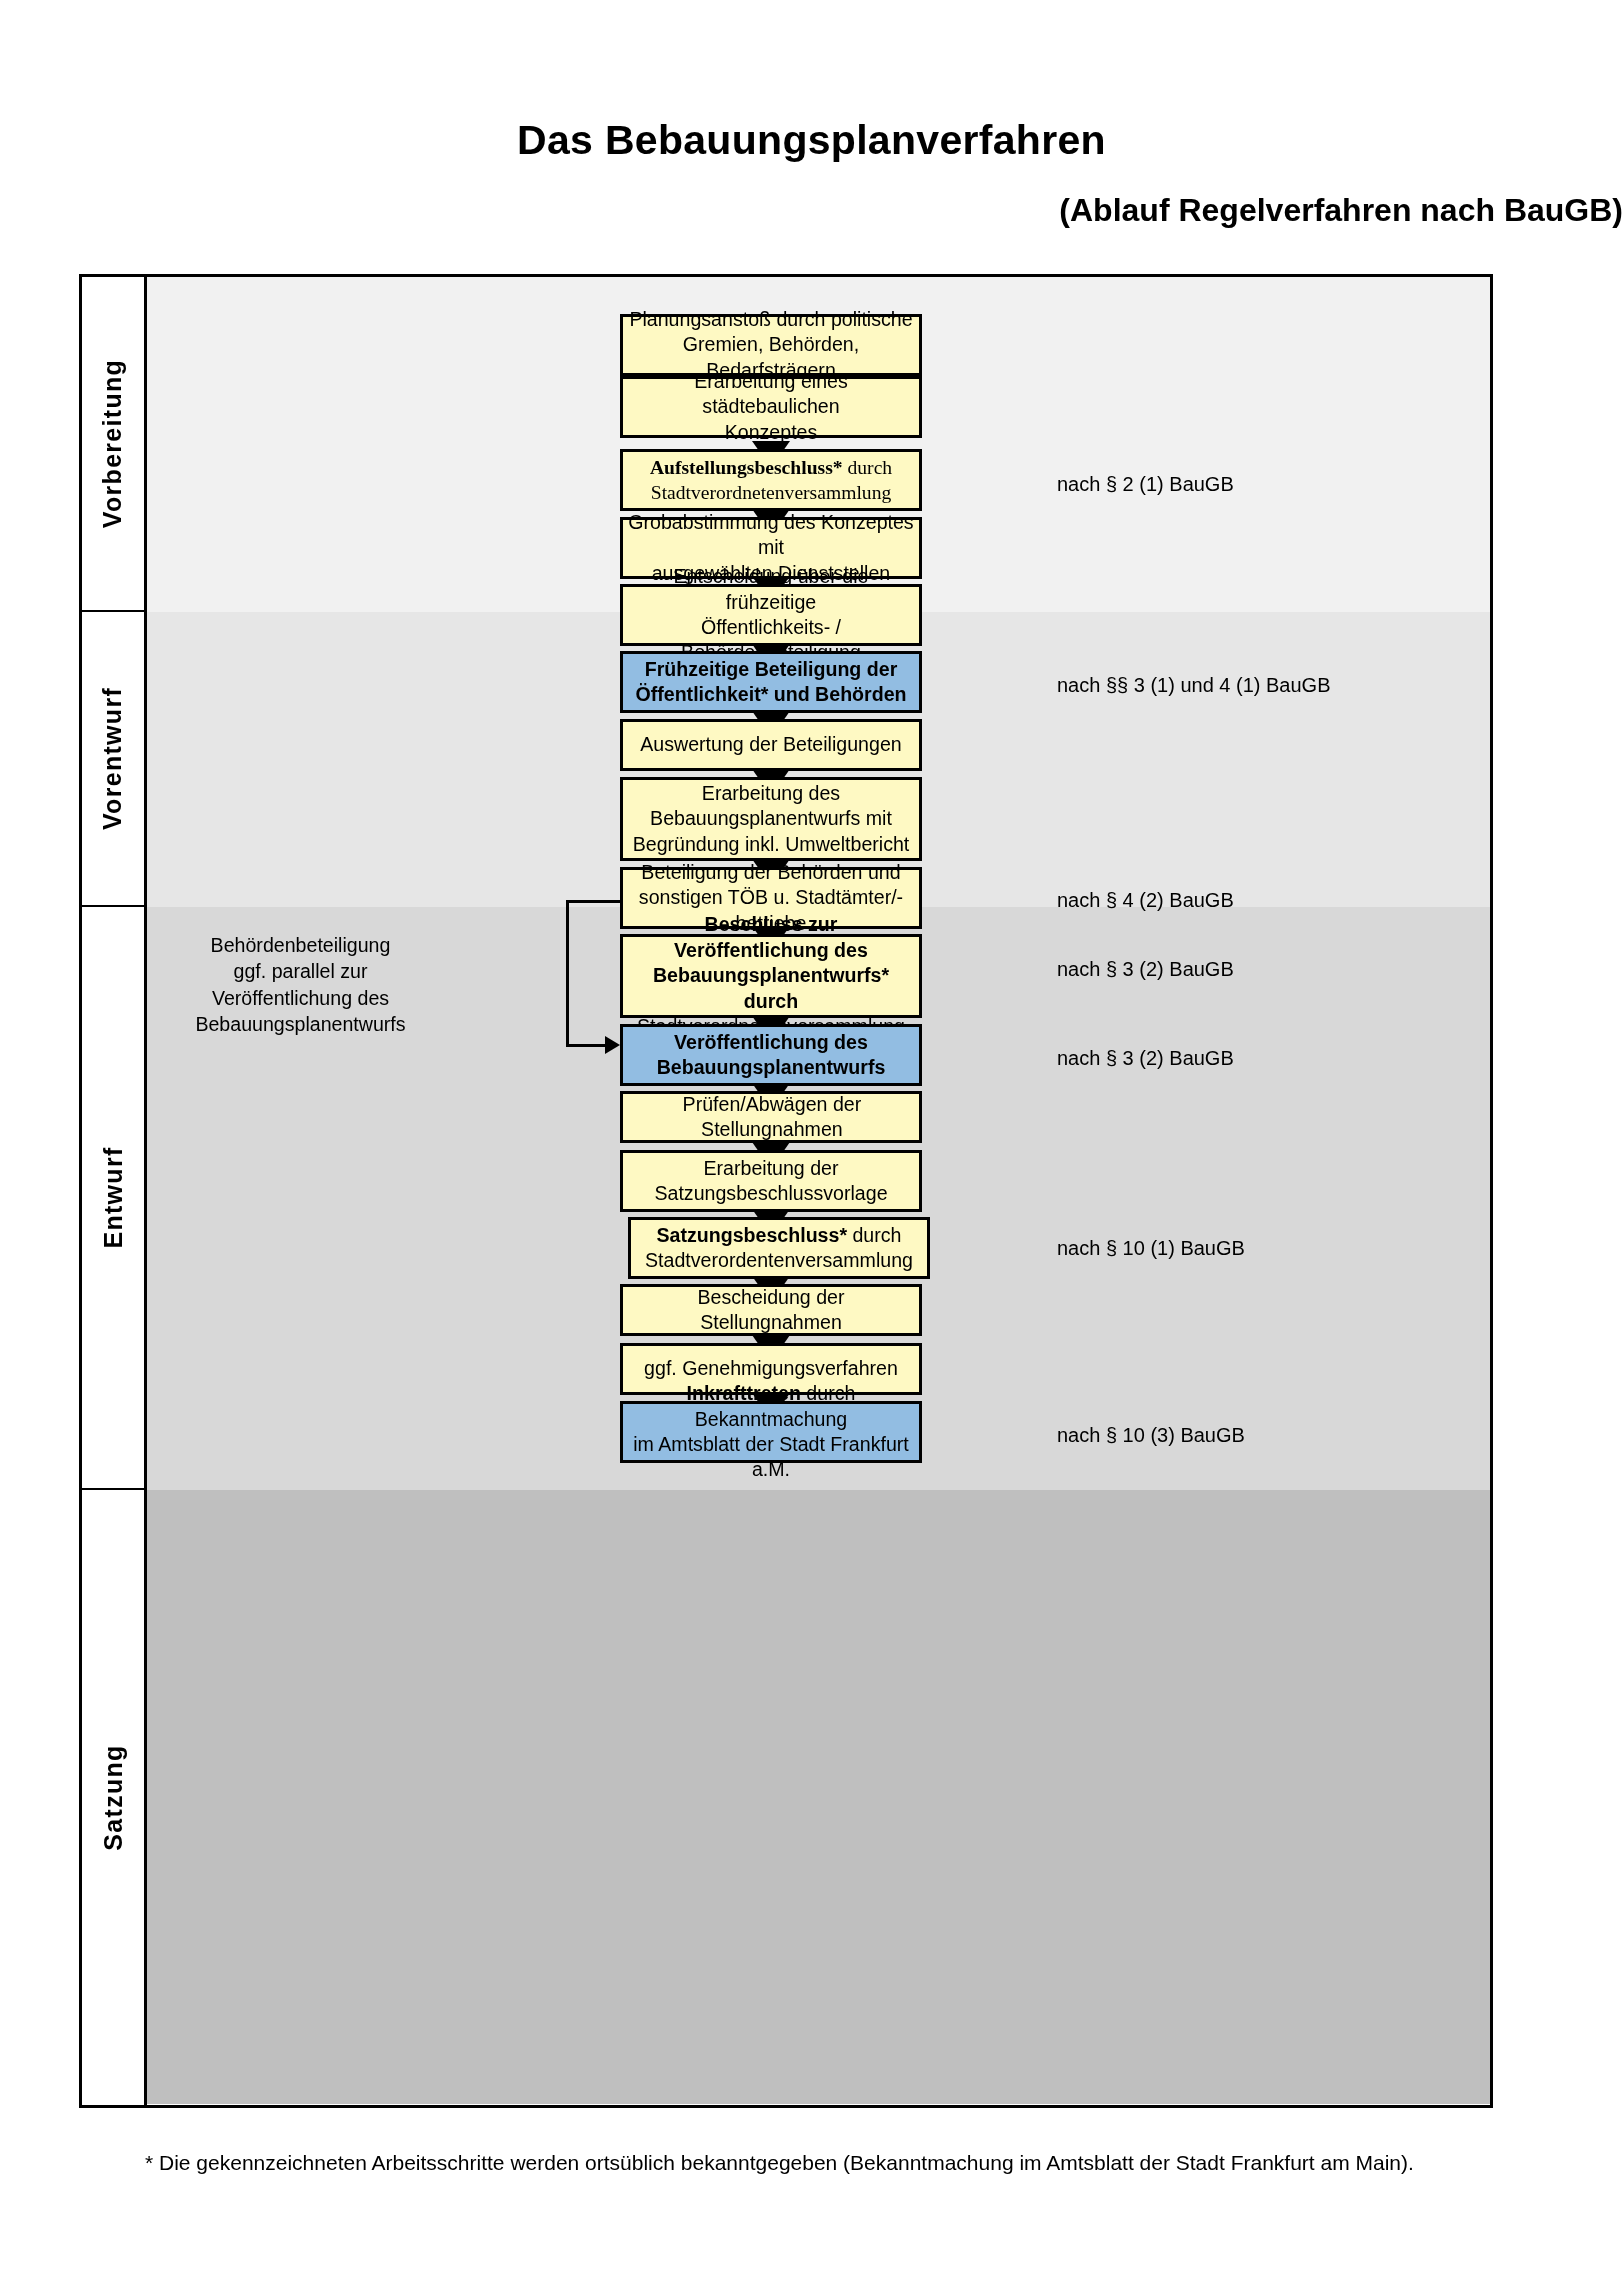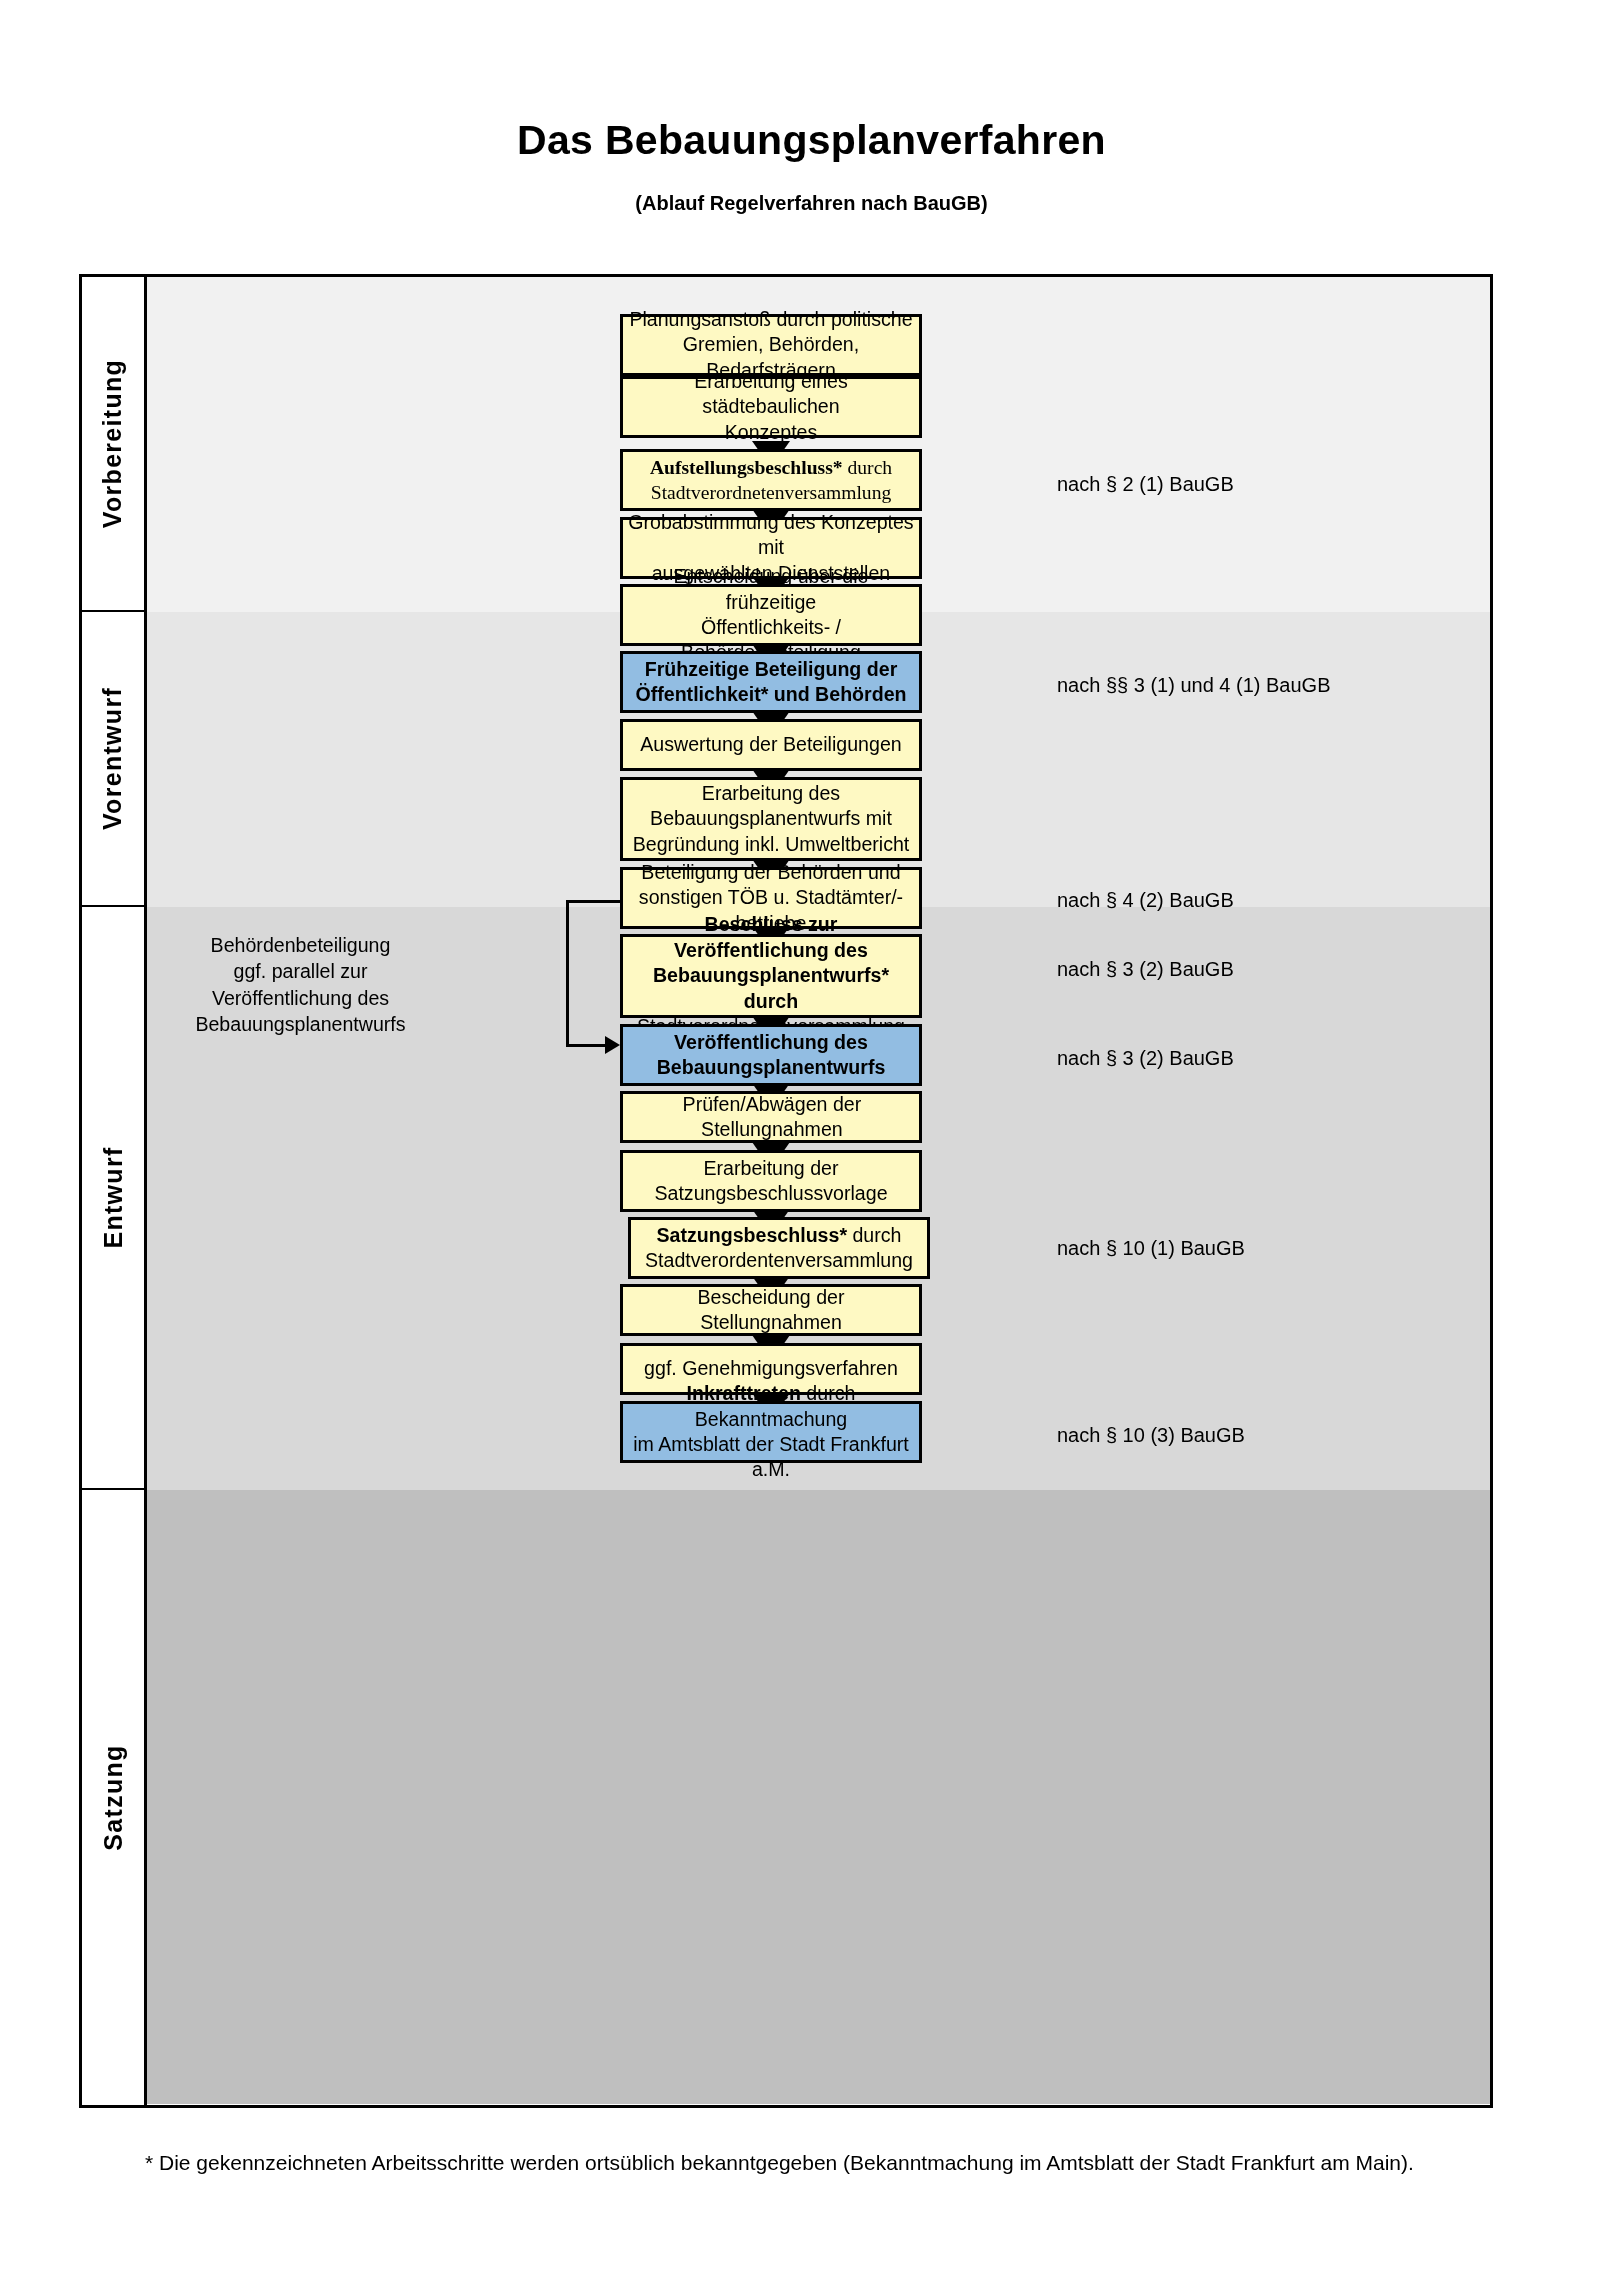--- a/index.html
+++ b/index.html
@@ -24,23 +24,24 @@
     width: 1623px;
     text-align: center;
   }
   #main-title {
     font-size: 41px;
     font-weight: bold;
     letter-spacing: 0.3px;
     line-height: 1.1;
   }
   #subtitle {
-    font-size: 20px;
+    font-size: 32px;
     font-weight: bold;
     margin-top: 29px;
+    text-align: right;
   }
 
   
   #frame {
     position: absolute;
     left: 79px;
     top: 274px;
     width: 1414px;   
     height: 1834px;  
     border: 3.3px solid #000;

